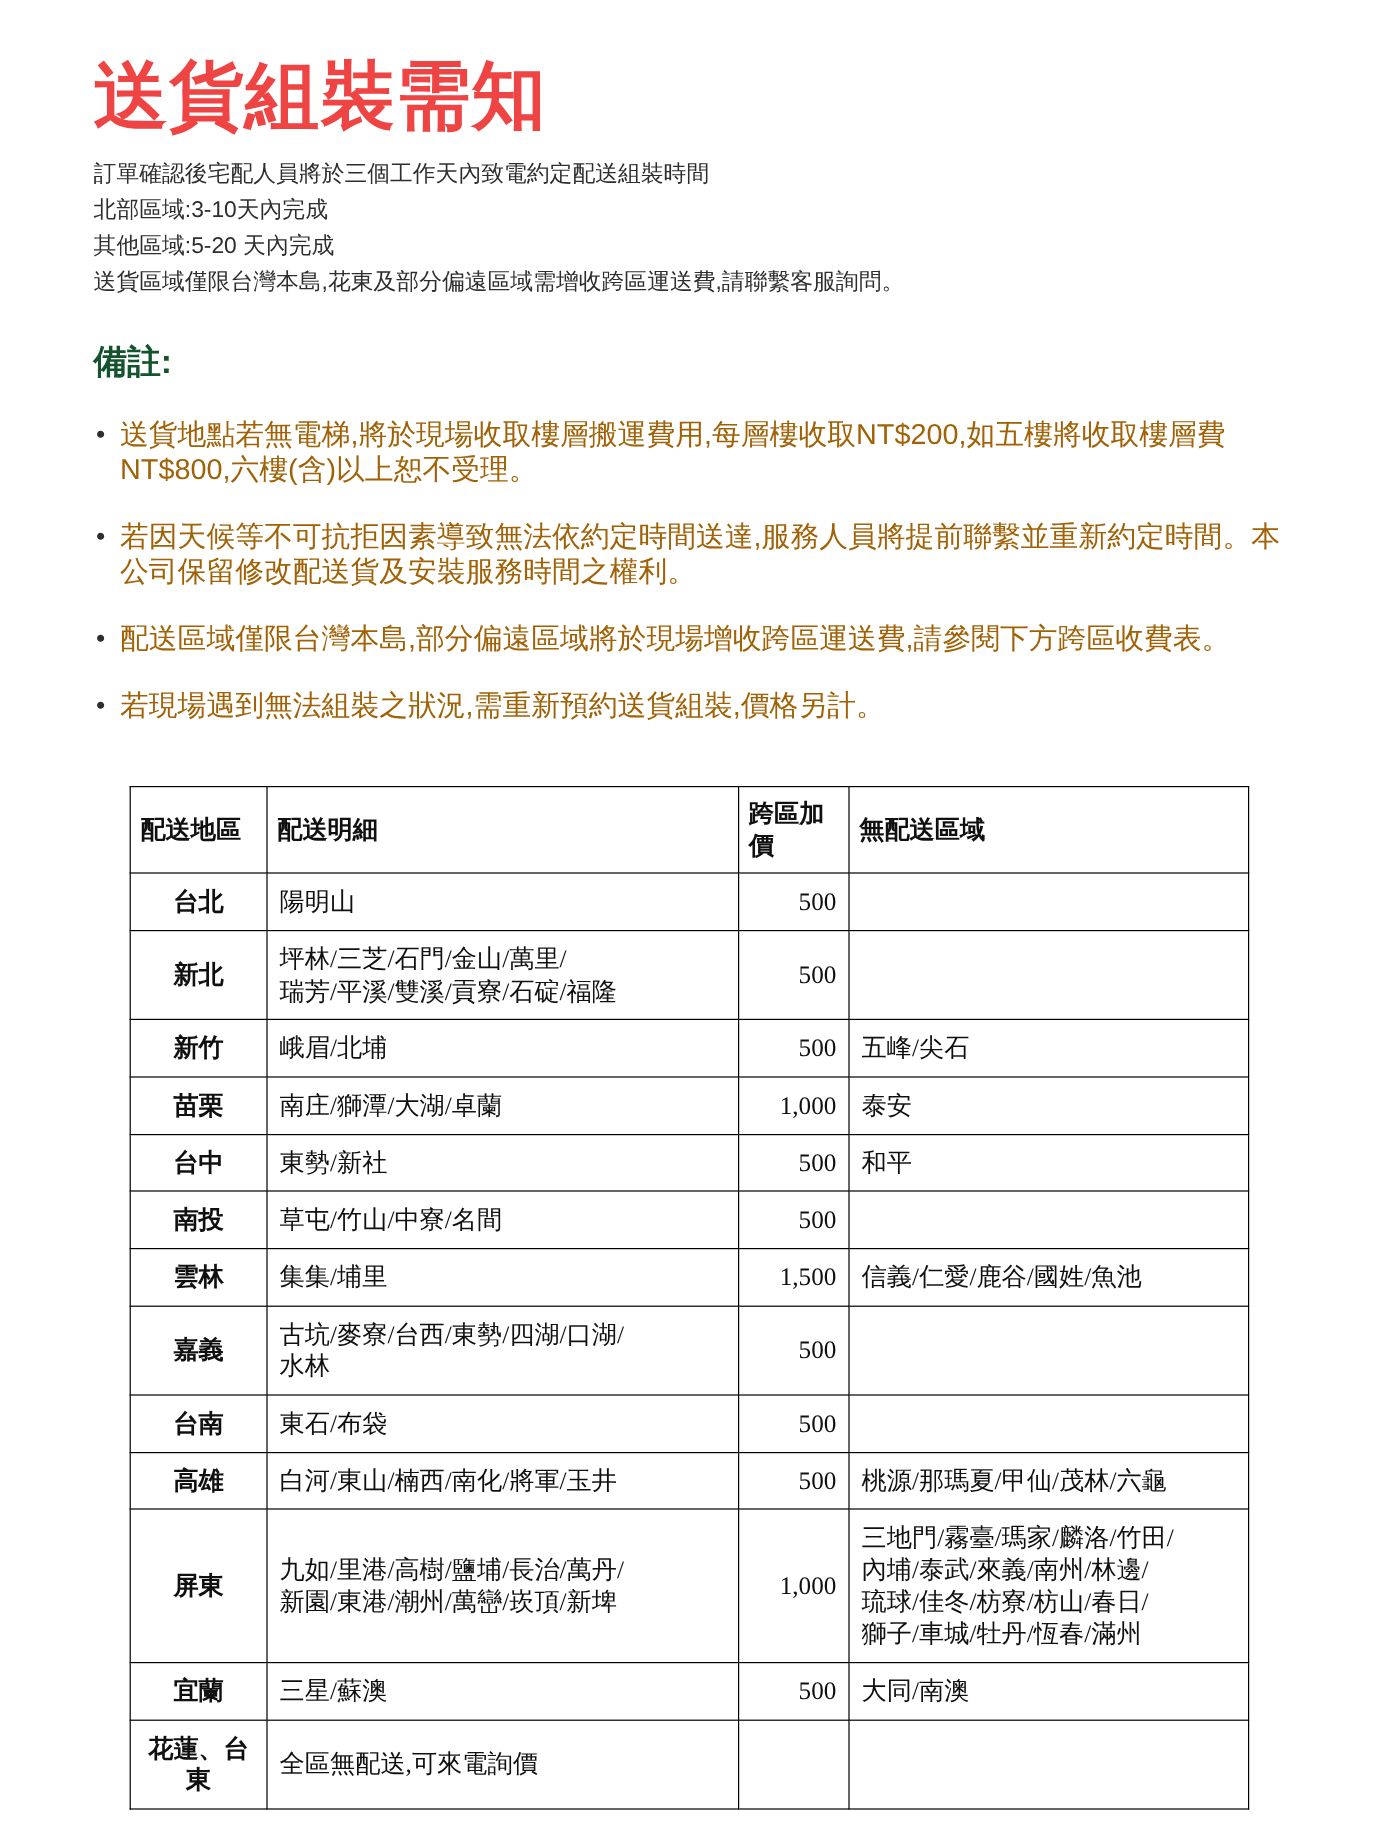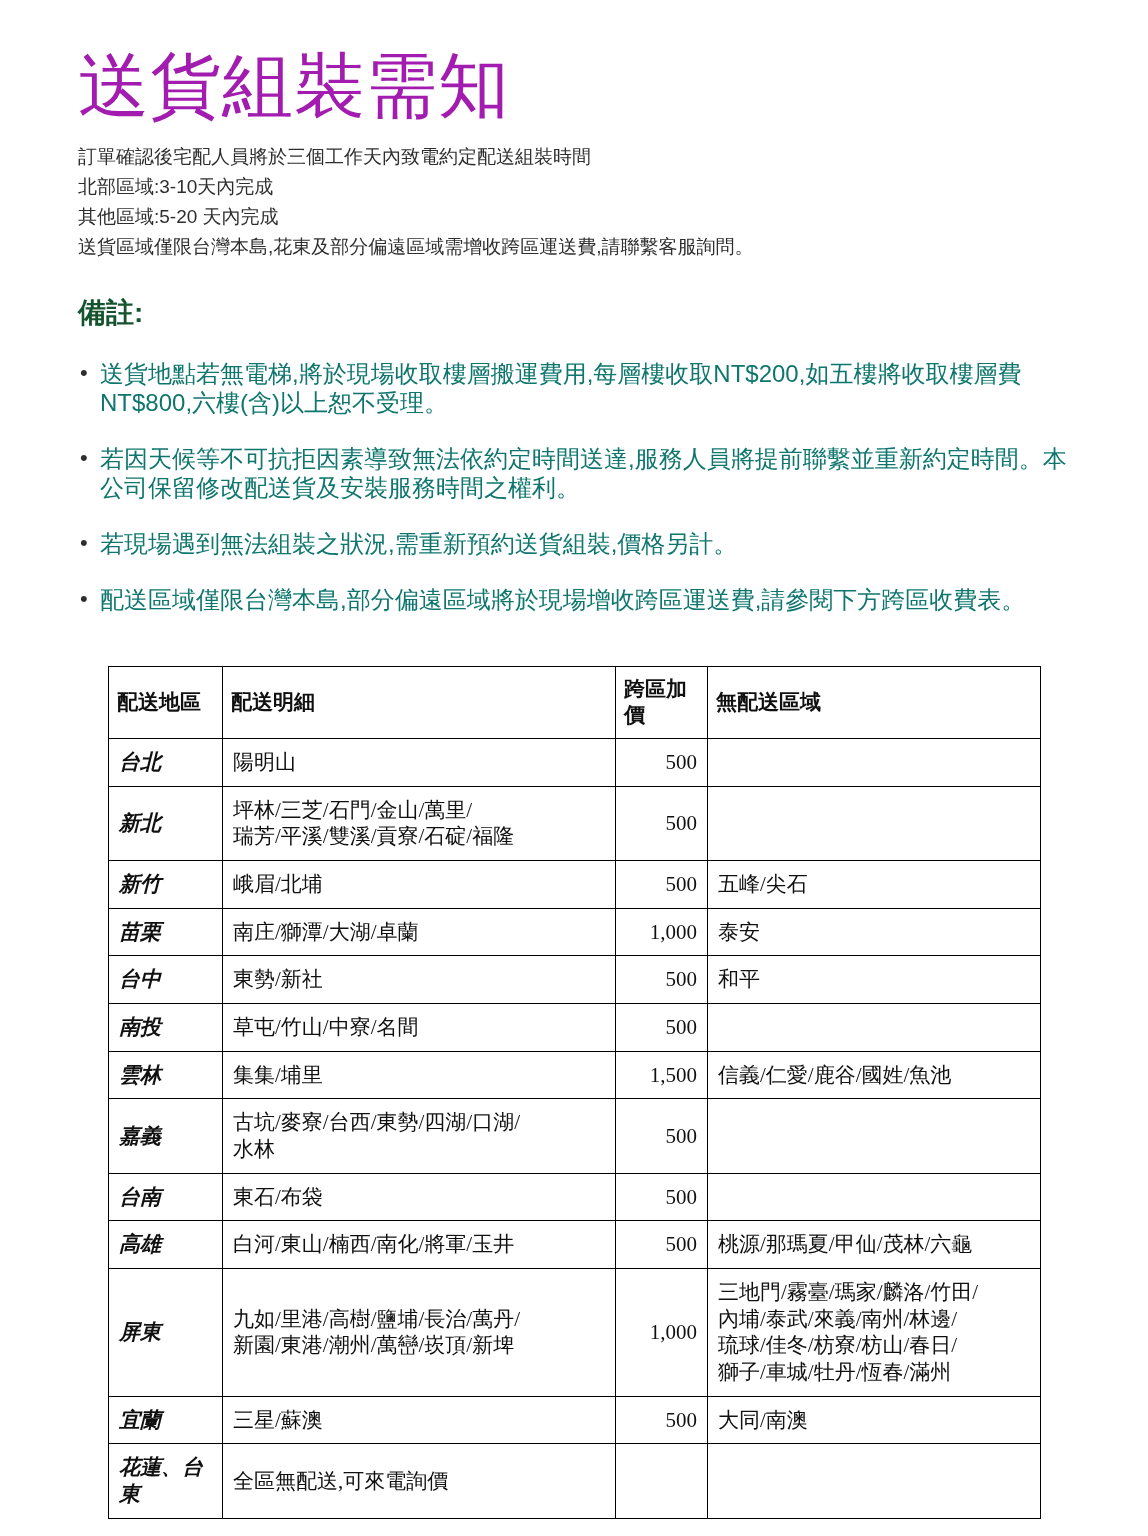--- a/index.html
+++ b/index.html
@@ -7,23 +7,23 @@
   body {
     width: 1148px;
     min-height: 1536px;
     font-family: "Liberation Sans", "DejaVu Sans", sans-serif;
     color: #2f2f2f;
     -webkit-font-smoothing: antialiased;
   }
   .page { padding: 44px 78px 40px 78px; }
 
   .title {
-    font-size: 71px;
-    font-weight: 400;
-    color: #a21caf;
+    font-size: 62px;
+    font-weight: 700;
+    color: #ef4444;
     line-height: 1.18;
     letter-spacing: 1px;
     margin-bottom: 14px;
   }
 
   .intro p {
     font-size: 19px;
     line-height: 30px;
     color: #2e2e2e;
   }
@@ -35,21 +35,21 @@
     font-weight: 700;
     color: #14532d;
   }
 
   ul.notes { list-style: none; }
   ul.notes li {
     position: relative;
     font-size: 24px;
     line-height: 29px;
     padding-left: 22px;
-    color: #0f766e;
+    color: #a16207;
     margin-top: 27px;
   }
   ul.notes li::before {
     content: "\2022";
     position: absolute;
     left: 2px;
     top: -1px;
     font-size: 22px;
     color: #2e2e2e;
   }
@@ -72,23 +72,22 @@
     padding: 10px 10px;
     overflow: hidden;
   }
   table.fee-table th {
     font-weight: 700;
     text-align: left;
     padding: 9px 8px;
   }
   td.cell-region {
     font-weight: 700;
-    text-align: left;
+    text-align: center;
     padding: 10px 4px;
-    font-style: italic;
   }
   td.cell-detail { white-space: pre-line; }
   td.cell-surcharge { text-align: right; padding-right: 8px; }
   td.cell-nodelivery { white-space: pre-line; padding: 8px 8px; }
 </style>
 </head>
 <body>
 
 <div class="page">
 
@@ -99,22 +98,22 @@
     <p>北部區域:3-10天內完成</p>
     <p>其他區域:5-20 天內完成</p>
     <p>送貨區域僅限台灣本島,花東及部分偏遠區域需增收跨區運送費,請聯繫客服詢問。</p>
   </div>
 
   <h2 class="notes-heading">備註:</h2>
 
   <ul class="notes">
       <li>送貨地點若無電梯,將於現場收取樓層搬運費用,每層樓收取NT$200,如五樓將收取樓層費NT$800,六樓(含)以上恕不受理。</li>
       <li>若因天候等不可抗拒因素導致無法依約定時間送達,服務人員將提前聯繫並重新約定時間。本公司保留修改配送貨及安裝服務時間之權利。</li>
+      <li>配送區域僅限台灣本島,部分偏遠區域將於現場增收跨區運送費,請參閱下方跨區收費表。</li>
       <li>若現場遇到無法組裝之狀況,需重新預約送貨組裝,價格另計。</li>
-      <li>配送區域僅限台灣本島,部分偏遠區域將於現場增收跨區運送費,請參閱下方跨區收費表。</li>
     </ul>
 
   <div class="table-wrap">
     <table class="fee-table">
       <colgroup>
         <col style="width:114px">
         <col style="width:393px">
         <col style="width:92px">
         <col style="width:333px">
       </colgroup>

